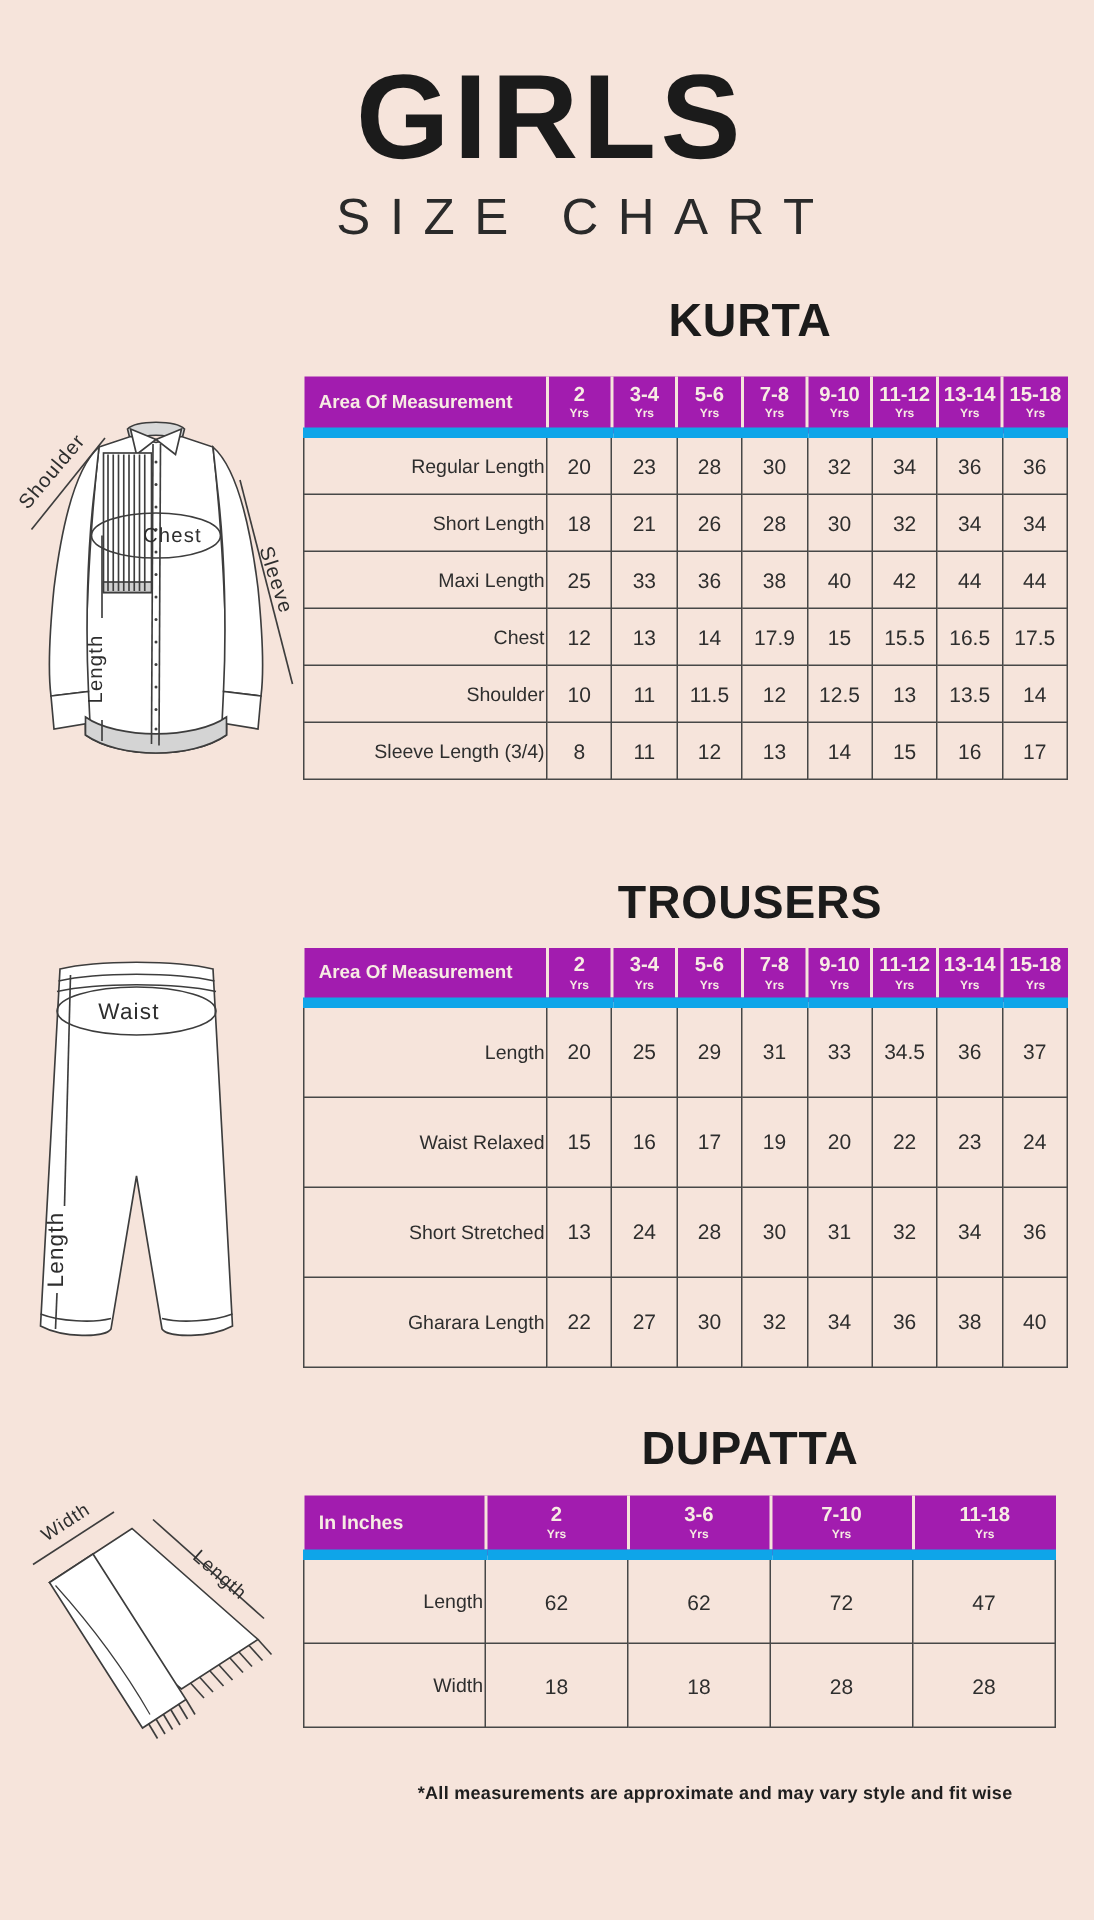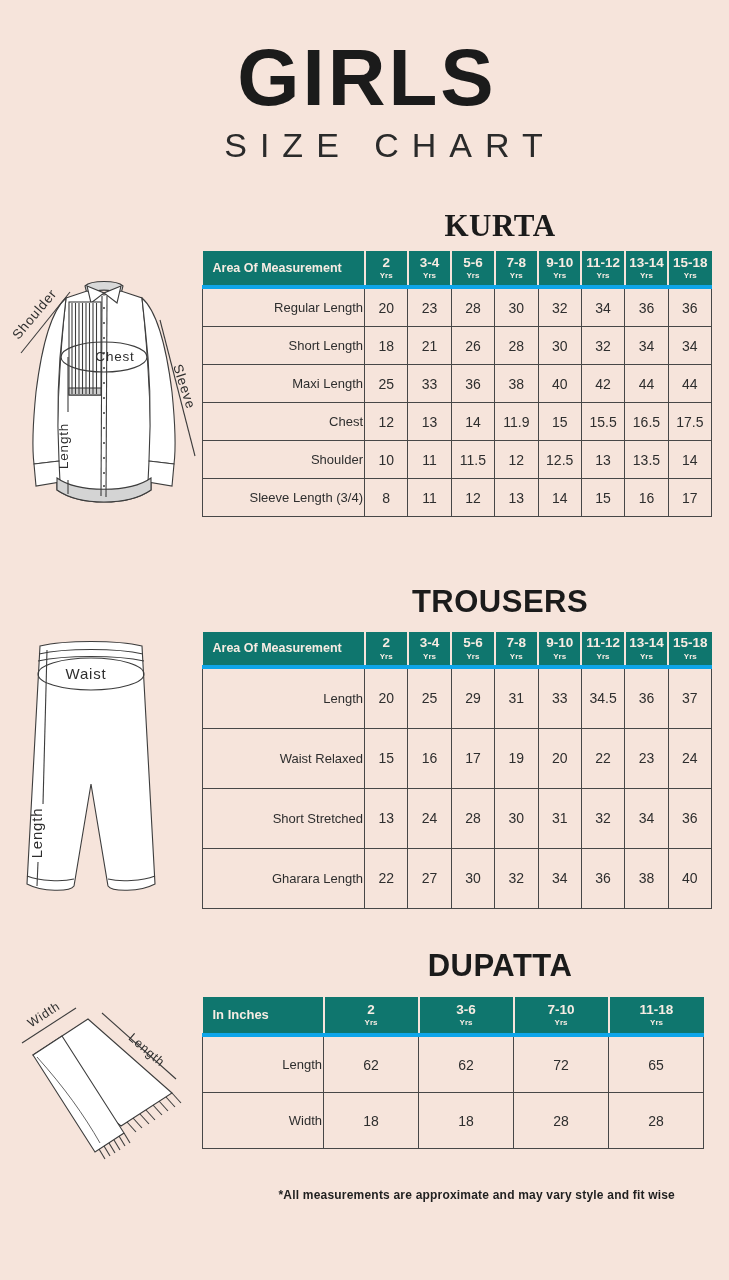--- a/index.html
+++ b/index.html
@@ -5,31 +5,31 @@
   html,body{margin:0;padding:0;}
   body{font-family:"Liberation Sans","DejaVu Sans",sans-serif;background:#f6e4db;}
   #page{position:relative;width:729px;height:1280px;background:#f6e4db;overflow:hidden;padding-left:28px;}
 
   .title{position:absolute;left:367px;top:38px;transform:translateX(-50%);
          font-size:80px;font-weight:900;letter-spacing:3px;color:#1b1b1b;line-height:1;}
   .subtitle{position:absolute;left:390px;top:126px;transform:translateX(-50%);
          font-size:34px;font-weight:300;letter-spacing:13px;color:#2a2a2a;white-space:nowrap;}
   .section-heading{position:absolute;left:500px;transform:translateX(-50%);
          font-size:31px;font-weight:900;letter-spacing:.5px;color:#1b1b1b;white-space:nowrap;}
-  #kurta-heading{top:208px;font-family:Liberation Serif, serif;}
+  #kurta-heading{top:196px;}
   #trousers-heading{top:584px;}
   #dupatta-heading{top:948px;}
 
   table{position:absolute;border-collapse:collapse;table-layout:fixed;}
   .size-table{left:202px;width:510px;}
   #kurta-table{top:251px;}
   #trousers-table{top:632px;}
   #dupatta-table{top:997px;width:502px;}
 
-  th{background:#0f766e;color:#f7ece3;border-left:2px solid #f6e4db;border-bottom:4px solid #0ea5e9;
+  th{background:#a21caf;color:#f7ece3;border-left:2px solid #f6e4db;border-bottom:7px solid #0ea5e9;
      vertical-align:middle;padding:4px 2px;margin-top:24px;}
   th.corner{text-align:left;padding:5px 10px;font-size:12.5px;line-height:1.2;border-left:none;}
   #kurta-table th.corner,#trousers-table th.corner{width:141px;}
   #dupatta-table th.corner{width:100px;font-size:13px;}
   th .age{display:block;font-size:13.5px;font-weight:bold;line-height:1.1;}
   th .yrs{display:block;font-size:8px;font-weight:bold;margin-top:1px;text-align:center;}
 
   td{border:1px solid #474747;text-align:center;font-size:14px;color:#2e2e2e;background:transparent;}
   td.rowlabel{text-align:right;padding-left:11px;font-size:13px;}
   #kurta-table td{height:35px;}
@@ -127,21 +127,21 @@
           <td>40</td>
           <td>42</td>
           <td>44</td>
           <td>44</td>
         </tr>
         <tr>
           <td class="rowlabel">Chest</td>
           <td>12</td>
           <td>13</td>
           <td>14</td>
-          <td>11.9</td>
+          <td>17.9</td>
           <td>15</td>
           <td>15.5</td>
           <td>16.5</td>
           <td>17.5</td>
         </tr>
         <tr>
           <td class="rowlabel">Shoulder</td>
           <td>10</td>
           <td>11</td>
           <td>11.5</td>
@@ -339,21 +339,21 @@
             <span class="yrs">Yrs</span>
           </th>
         </tr>
       </thead>
       <tbody>
         <tr>
           <td class="rowlabel">Length</td>
           <td>62</td>
           <td>62</td>
           <td>72</td>
-          <td>65</td>
+          <td>47</td>
         </tr>
         <tr>
           <td class="rowlabel">Width</td>
           <td>18</td>
           <td>18</td>
           <td>28</td>
           <td>28</td>
         </tr>
       </tbody>
     </table>

